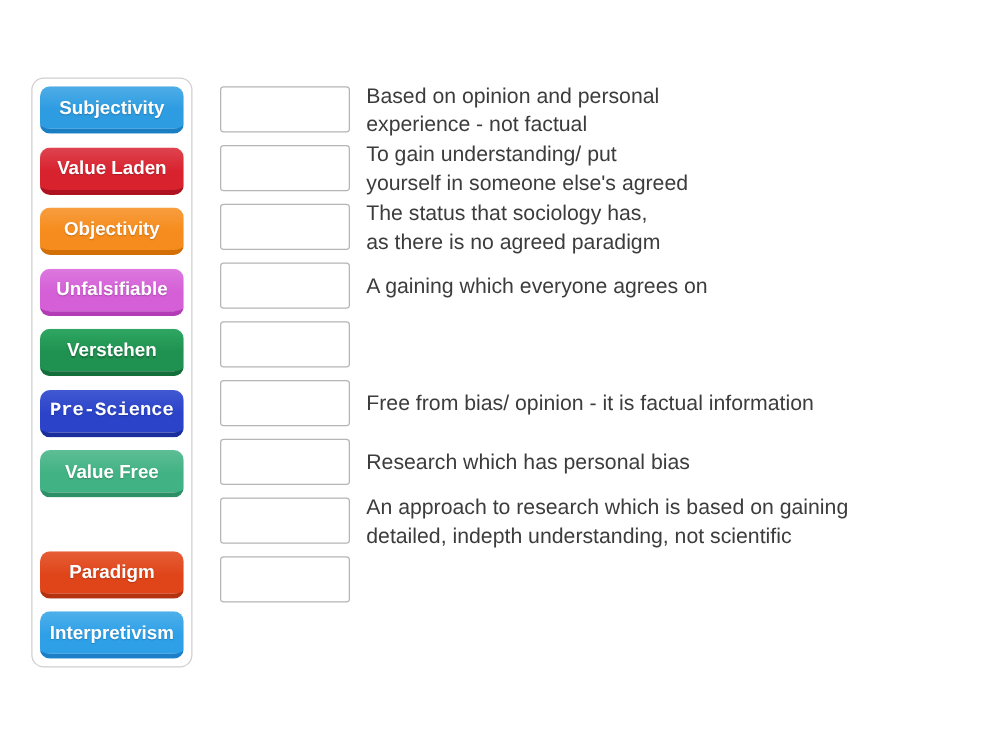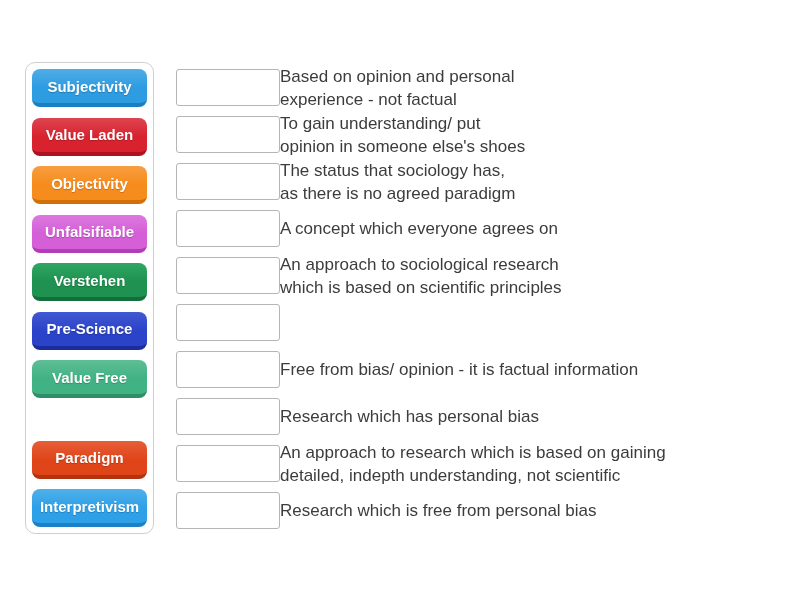--- a/index.html
+++ b/index.html
@@ -62,80 +62,75 @@
   .slot {
     box-sizing: border-box;
     flex: none;
     width: 104px;
     height: 37px;
     background: #ffffff;
     border: 1px solid #b5b5b5;
     border-radius: 3px;
   }
   .def-text {
+    margin-left: 13px;
     font-size: 17px;
     line-height: 23px;
     color: #3c3c3c;
     white-space: pre-line;
   }
 </style>
 </head>
 <body>
 
 <div class="stage">
   <div class="tiles-panel" id="tiles">
       <div class="tile" style="background: linear-gradient(rgb(79, 173, 231) 0%, rgb(45, 156, 225) 55%); border-bottom: 4px solid rgb(26, 126, 195);">Subjectivity</div>
       <div class="tile" style="background: linear-gradient(rgb(222, 68, 80) 0%, rgb(216, 35, 47) 55%); border-bottom: 4px solid rgb(174, 18, 32);">Value Laden</div>
       <div class="tile" style="background: linear-gradient(rgb(247, 158, 64) 0%, rgb(246, 140, 29) 55%); border-bottom: 4px solid rgb(210, 111, 7);">Objectivity</div>
       <div class="tile" style="background: linear-gradient(rgb(220, 121, 222) 0%, rgb(212, 95, 215) 55%); border-bottom: 4px solid rgb(178, 60, 182);">Unfalsifiable</div>
       <div class="tile" style="background: linear-gradient(rgb(47, 167, 99) 0%, rgb(31, 145, 80) 55%); border-bottom: 4px solid rgb(20, 110, 58);">Verstehen</div>
-      <div class="tile" style="background: linear-gradient(rgb(65, 89, 210) 0%, rgb(43, 67, 200) 55%); border-bottom: 4px solid rgb(26, 45, 156);">Pre-Science</div>
+      <div class="tile" style="background: linear-gradient(rgb(65, 89, 210) 0%, rgb(43, 67, 200) 55%); border-bottom: 4px solid rgb(26, 45, 156); font-family: Liberation Mono, monospace;">Pre-Science</div>
       <div class="tile" style="background: linear-gradient(rgb(94, 190, 149) 0%, rgb(65, 178, 131) 55%); border-bottom: 4px solid rgb(45, 143, 102);">Value Free</div>
       <div class="tile" style="background: linear-gradient(rgb(230, 94, 55) 0%, rgb(224, 69, 26) 55%); border-bottom: 4px solid rgb(179, 50, 16); margin-top: 32px;">Paradigm</div>
       <div class="tile" style="background: linear-gradient(rgb(79, 176, 234) 0%, rgb(46, 160, 231) 55%); border-bottom: 4px solid rgb(27, 128, 199); text-align: right;">Interpretivism</div>
     </div>
   <div class="defs" id="defs">
       <div class="def-row">
         <div class="slot" style="border-color: rgb(181, 181, 181);"></div>
         <div class="def-text">Based on opinion and personal
 experience - not factual</div>
       </div>
       <div class="def-row">
         <div class="slot" style="border-color: rgb(181, 181, 181);"></div>
         <div class="def-text">To gain understanding/ put
-opinion in someone else's shoes</div>
+yourself in someone else's agreed</div>
       </div>
       <div class="def-row">
         <div class="slot" style="border-color: rgb(181, 181, 181);"></div>
         <div class="def-text">The status that sociology has,
 as there is no agreed paradigm</div>
       </div>
       <div class="def-row">
         <div class="slot" style="border-color: rgb(181, 181, 181);"></div>
-        <div class="def-text">A concept which everyone agrees on</div>
-      </div>
-      <div class="def-row">
-        <div class="slot" style="border-color: rgb(181, 181, 181);"></div>
-        <div class="def-text">An approach to sociological research
-which is based on scientific principles</div>
+        <div class="def-text">A gaining which everyone agrees on</div>
       </div>
       <div class="def-row">
         <div class="slot" style="border-color: rgb(181, 181, 181);"></div>
       </div>
       <div class="def-row">
         <div class="slot" style="border-color: rgb(181, 181, 181);"></div>
         <div class="def-text">Free from bias/ opinion - it is factual information</div>
       </div>
       <div class="def-row">
         <div class="slot" style="border-color: rgb(181, 181, 181);"></div>
         <div class="def-text">Research which has personal bias</div>
       </div>
       <div class="def-row">
         <div class="slot" style="border-color: rgb(181, 181, 181);"></div>
         <div class="def-text">An approach to research which is based on gaining
 detailed, indepth understanding, not scientific</div>
       </div>
       <div class="def-row">
         <div class="slot" style="border-color: rgb(181, 181, 181);"></div>
-        <div class="def-text">Research which is free from personal bias</div>
       </div>
     </div>
 </div>
 
 </body></html>

